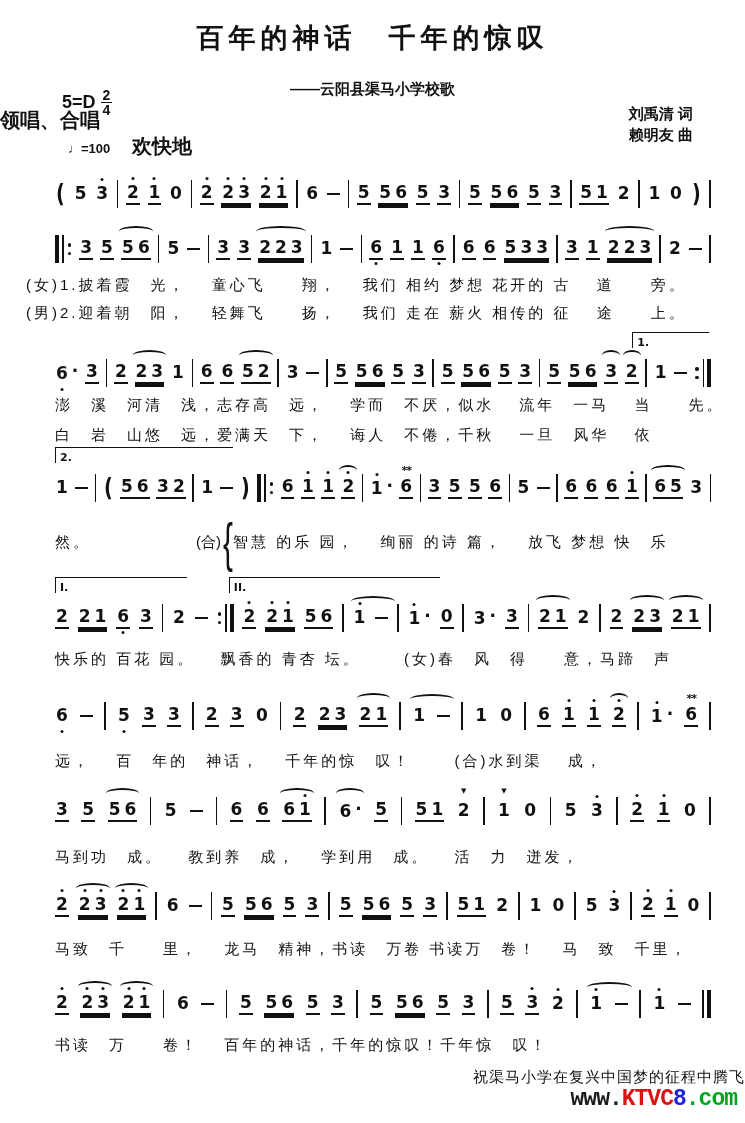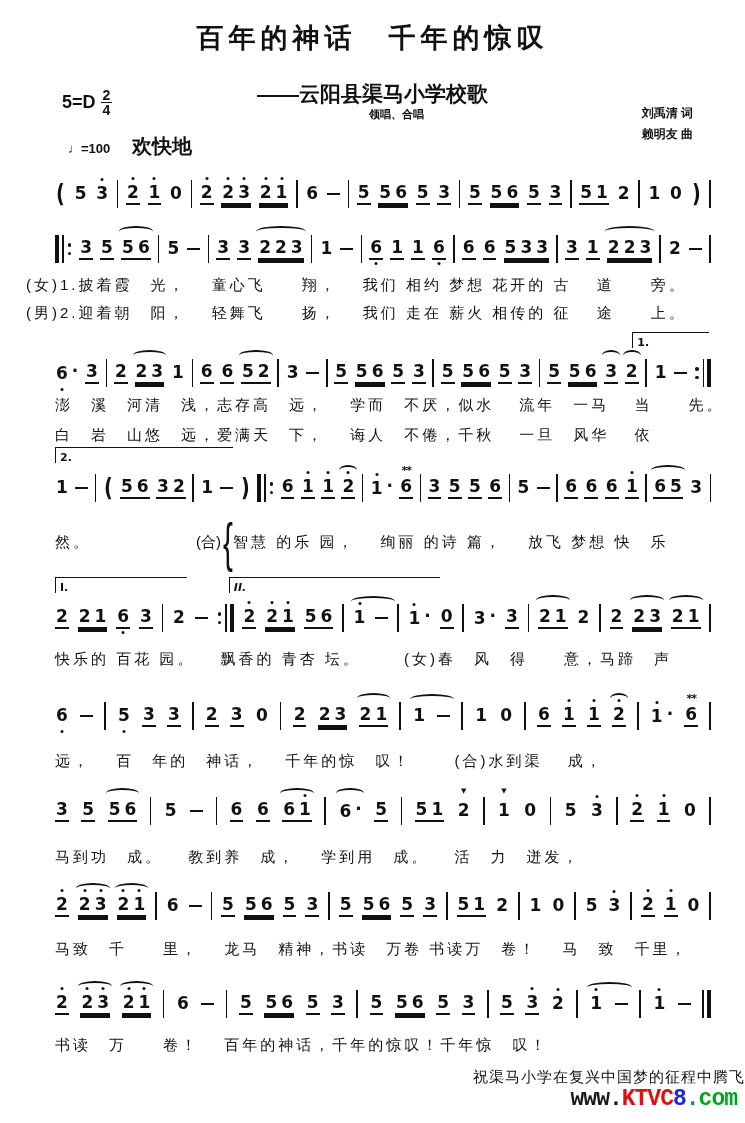--- a/index.html
+++ b/index.html
@@ -1,29 +1,29 @@
 <!DOCTYPE html>
 <html><head>
 <meta charset="utf-8">
 <style>
   html,body{margin:0;padding:0;background:#888;}
   .page{position:relative;width:745px;height:1123px;background:#ffffff;margin:0 auto;
         font-family:"Liberation Sans",sans-serif;color:#111;overflow:hidden;}
   
   .title{position:absolute;top:20px;left:0;right:0;text-align:center;
          font-size:27px;font-weight:bold;letter-spacing:5px;font-family:"Liberation Serif",serif;}
-  .subtitle{position:absolute;top:80px;left:0;right:0;text-align:center;font-size:21px;font-weight:bold;}
-  .ensemble{position:absolute;top:107px;left:0;right:0;text-align:center;font-size:11px;font-weight:bold;padding-left:48px;}
+  .subtitle{position:absolute;top:80px;left:0;right:0;text-align:center;font-size:15px;font-weight:bold;}
+  .ensemble{position:absolute;top:107px;left:0;right:0;font-size:20px;font-weight:bold;}
   .keysig{position:absolute;top:88px;left:62px;font-size:18px;font-weight:bold;display:flex;align-items:center;gap:5px;}
   .frac{display:inline-flex;flex-direction:column;align-items:center;line-height:1;font-size:14px;}
   .frac b{padding:0 2px;}
   .frac .num{border-bottom:1.5px solid #111;}
   .tempo{position:absolute;top:133px;left:68px;font-size:13px;font-weight:bold;}
   .tempo .mood{font-size:20px;margin-left:18px;}
-  .credits{position:absolute;top:103px;right:52px;text-align:left;font-size:12px;line-height:21px;font-weight:bold;}
+  .credits{position:absolute;top:103px;right:52px;text-align:left;font-size:15px;line-height:21px;font-weight:bold;}
   
   .nrow{position:absolute;left:55px;right:34px;height:48px;display:flex;
         justify-content:space-between;align-items:center;
         font-family:"DejaVu Sans",sans-serif;font-weight:bold;font-size:17px;}
   .nt{position:relative;display:inline-flex;align-items:flex-end;line-height:1;}
   .grp{display:inline-flex;gap:4px;padding:0 1px 2px;}
   .u1{border-bottom:2px solid #111;}
   .u2{border-bottom:2px solid #111;box-shadow:0 3px 0 #111;}
   .un{position:relative;line-height:1;}
   .da{position:absolute;top:-7px;left:50%;transform:translateX(-50%);width:3px;height:3px;border-radius:50%;background:#111;}
@@ -604,21 +604,21 @@
         </span>
         <span class="nt">
           <span class="grp">
             <span class="un">3</span>
           </span>
         </span>
         <span class="bl"></span>
       </div>
       <div class="nrow" style="top: 594px;">
         <i class="volta" style="left: 0%; width: 20%;"><b>I.</b></i>
-        <i class="volta" style="left: 26.5%; width: 32%; font-style: italic;"><b>II.</b></i>
+        <i class="volta" style="left: 26.5%; width: 32%;"><b>II.</b></i>
         <span class="nt">
           <span class="grp u1">
             <span class="un">2</span>
           </span>
         </span>
         <span class="nt">
           <span class="grp u2">
             <span class="un">2</span>
             <span class="un">1</span>
           </span>

